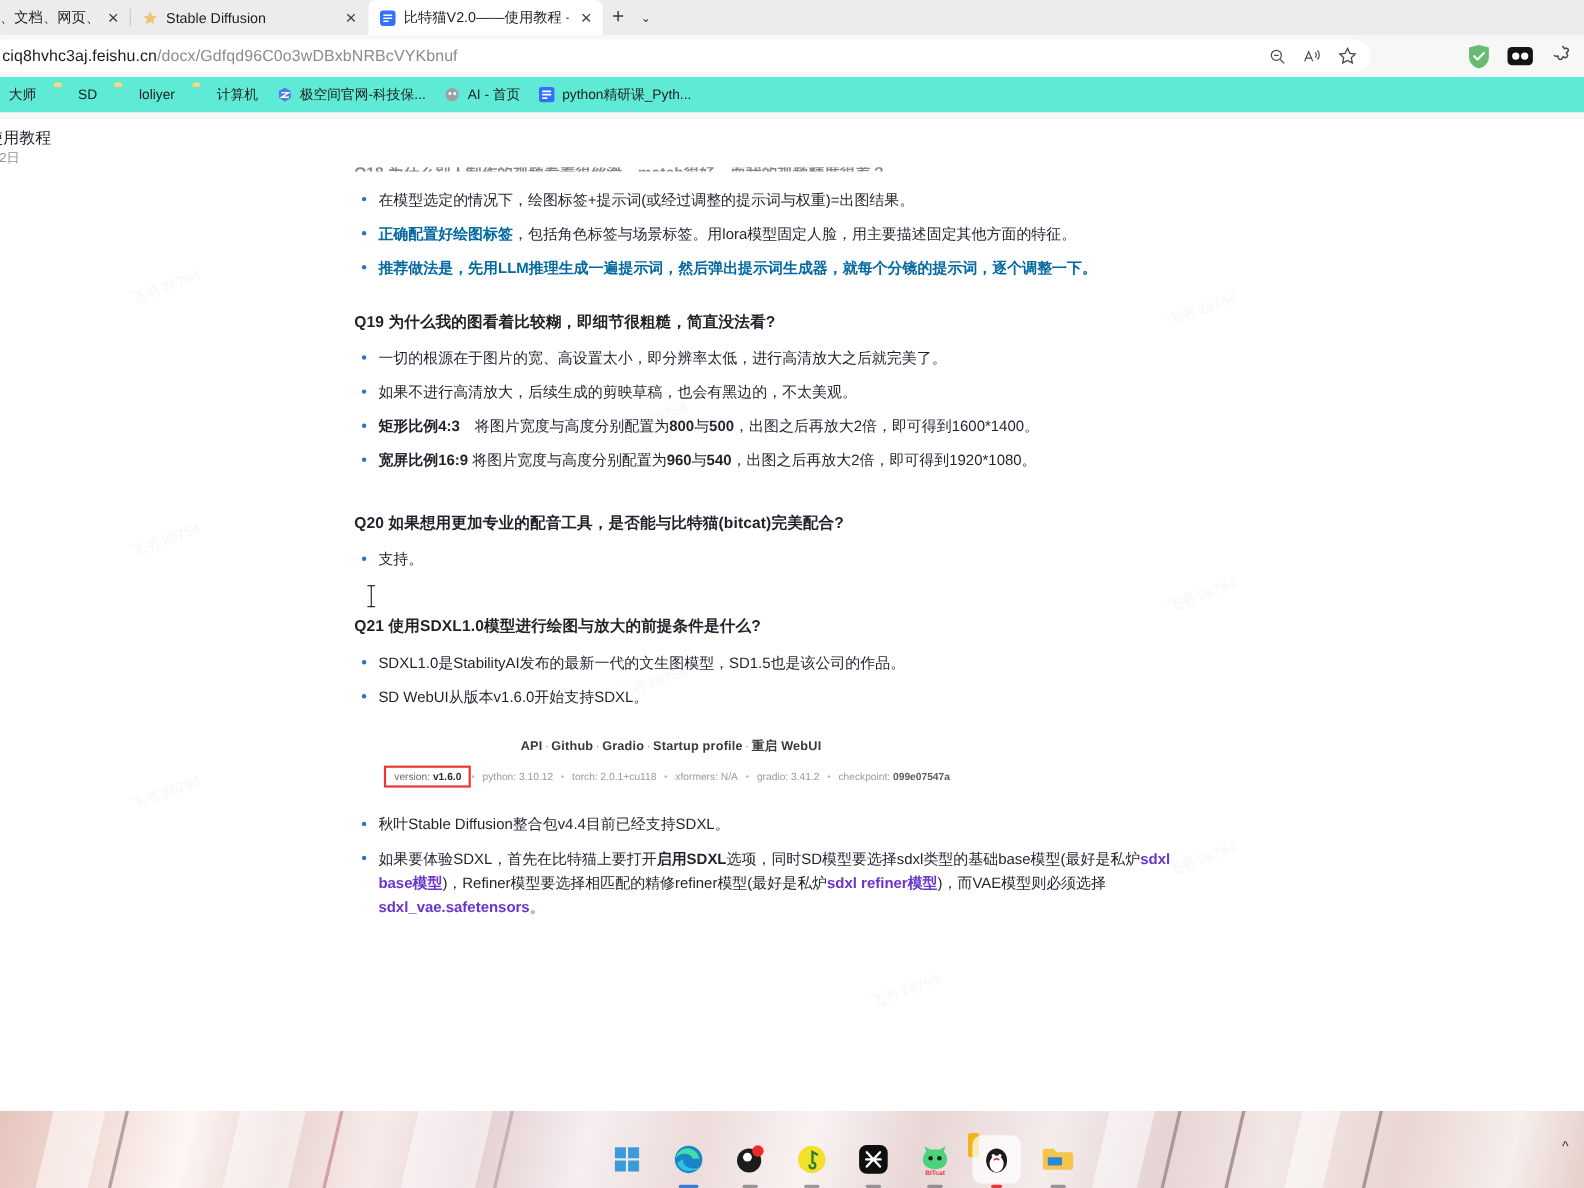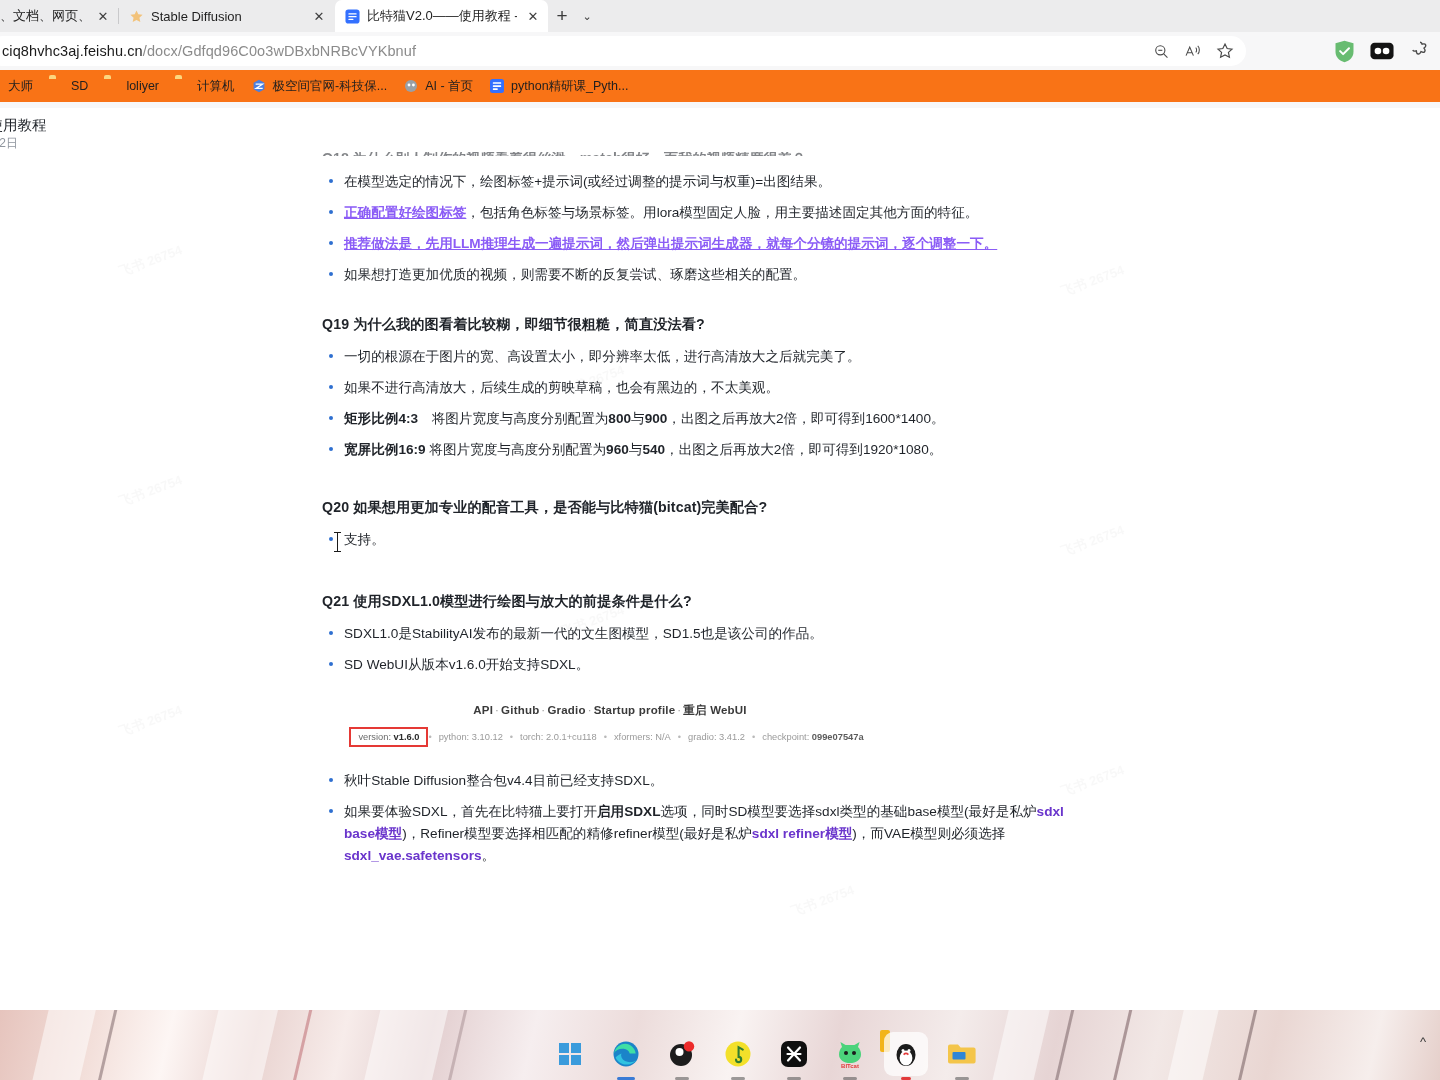--- a/index.html
+++ b/index.html
@@ -67,21 +67,21 @@
     color:#444; font-size:14px;
   }
   .ext-icons {
     position:absolute; right:6px; top:4px; height:30px;
     display:flex; align-items:center; gap:10px;
   }
   .ext-icon { width:28px; height:28px; display:flex; align-items:center; justify-content:center; }
 
   
   .bookmarks {
-    height:32px; width:100%; background:#f97316;
+    height:32px; width:100%; background:#5eead4;
     display:flex; align-items:center; gap:0px;
     padding-left:0px;
   }
   .bm {
     display:flex; align-items:center; gap:6px;
     padding:3px 8px; font-size:12.5px; color:#1f1f1f; white-space:nowrap;
     border-radius:4px;
   }
   .bm .bm-ico { width:16px; height:16px; flex:0 0 16px; display:block;}
   .folder-ico { width:16px; height:13px; background:#fcd77f; border-radius:2px; position:relative; }
@@ -116,21 +116,21 @@
   ul.blist li {
     position:relative; padding-left:22px; margin:9px 0;
     line-height:1.62; font-size:13.6px;
   }
   ul.blist li:before {
     content:"";
     position:absolute; left:7px; top:8px;
     width:4px; height:4px; border-radius:50%;
     background:#2f6fd0;
   }
-  .red { color:#8b5cf6; font-weight:bold;text-decoration:underline; }
+  .red { color:#0369a1; font-weight:bold; }
   .bold { font-weight:bold; }
   .purple { color:#6a35cc; font-weight:bold; }
   .cropped-top {
     color:#1f2329; font-weight:bold; font-size:14.2px;
     position:relative; top:-6px; height:10px; overflow:hidden;
     opacity:.55;
   }
 
   
   .sd-shot {
@@ -356,28 +356,27 @@
         <div class="wm" style="left:790px; top:740px;">飞书 26754</div>
 
         <div class="content">
 
           <div class="cropped-top">Q18 为什么别人制作的视频看着很丝滑，match很好，而我的视频精度很差？</div>
 
           <ul class="blist">
             <li><span>在模型选定的情况下，绘图标签+提示词(或经过调整的提示词与权重)=出图结果。</span></li>
             <li><span class="red">正确配置好绘图标签</span><span>，包括角色标签与场景标签。用lora模型固定人脸，用主要描述固定其他方面的特征。</span></li>
             <li><span class="red">推荐做法是，先用LLM推理生成一遍提示词，然后弹出提示词生成器，就每个分镜的提示词，逐个调整一下。</span></li>
-            <li><span>如果想打造更加优质的视频，则需要不断的反复尝试、琢磨这些相关的配置。</span></li>
           </ul>
 
           <div class="q-head">Q19 为什么我的图看着比较糊，即细节很粗糙，简直没法看?</div>
           <ul class="blist">
             <li><span>一切的根源在于图片的宽、高设置太小，即分辨率太低，进行高清放大之后就完美了。</span></li>
             <li><span>如果不进行高清放大，后续生成的剪映草稿，也会有黑边的，不太美观。</span></li>
-            <li><span class="bold">矩形比例4:3</span><span>　将图片宽度与高度分别配置为</span><span class="bold">800</span><span>与</span><span class="bold">900</span><span>，出图之后再放大2倍，即可得到1600*1400。</span></li>
+            <li><span class="bold">矩形比例4:3</span><span>　将图片宽度与高度分别配置为</span><span class="bold">800</span><span>与</span><span class="bold">500</span><span>，出图之后再放大2倍，即可得到1600*1400。</span></li>
             <li><span class="bold">宽屏比例16:9</span><span> 将图片宽度与高度分别配置为</span><span class="bold">960</span><span>与</span><span class="bold">540</span><span>，出图之后再放大2倍，即可得到1920*1080。</span></li>
           </ul>
 
           <div class="q-head" style="margin-top:34px;">Q20 如果想用更加专业的配音工具，是否能与比特猫(bitcat)完美配合?</div>
           <ul class="blist">
             <li><span> 支持。</span></li>
           </ul>
 
           <div class="q-head" style="margin-top:38px;">Q21 使用SDXL1.0模型进行绘图与放大的前提条件是什么?</div>
           <ul class="blist">

